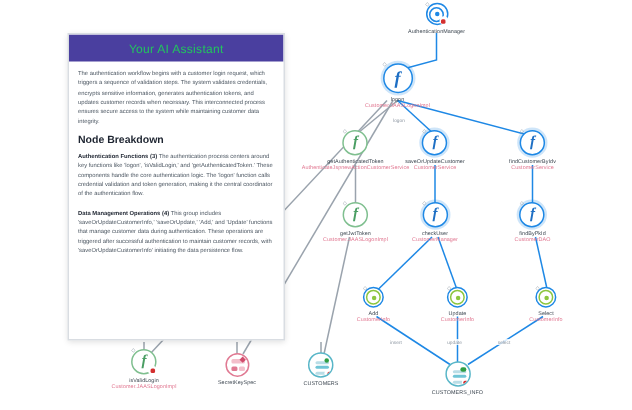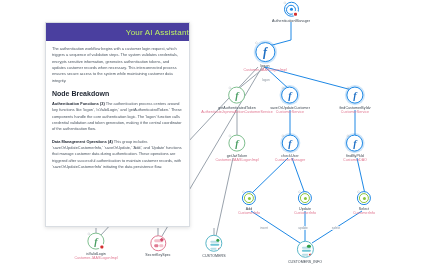--- a/index.html
+++ b/index.html
@@ -68,22 +68,22 @@
 
   
   .elabel{position:absolute;font-size:3.2px;color:#8b95a0;white-space:nowrap;
           transform:translate(-50%,-50%);background:rgba(255,255,255,.82);padding:0 .5px;}
 
   
   #panel{position:absolute;left:45px;top:22px;width:145px;height:205px;
          background:#ffffff;border:1px solid #d9dde2;
          box-shadow:0 1px 4px rgba(0,0,0,.13);box-sizing:border-box;
          display:flex;flex-direction:column;overflow:hidden;}
-  #panel-header{background:#4a3f9f;color:#bef264;height:18px;flex:0 0 18px;
-        display:flex;align-items:center;justify-content:flex-end;}
+  #panel-header{background:#4a3f9f;color:#22c55e;height:18px;flex:0 0 18px;
+        display:flex;align-items:center;justify-content:center;}
   #panel-title{font-size:8px;font-weight:400;letter-spacing:.2px;}
   #panel-body{padding:5px 6px 4px 6px;overflow:hidden;}
   .para{font-size:3.9px;line-height:1.62;color:#4a5560;margin:0 0 6px 0;text-align:left;}
   .sect-h{font-size:7px;font-weight:700;color:#1d2430;margin:2px 0 4px 0;}
   .para b{font-weight:700;color:#1d2430;}
 </style>
 </head>
 <body>
 
 <div id="root">

